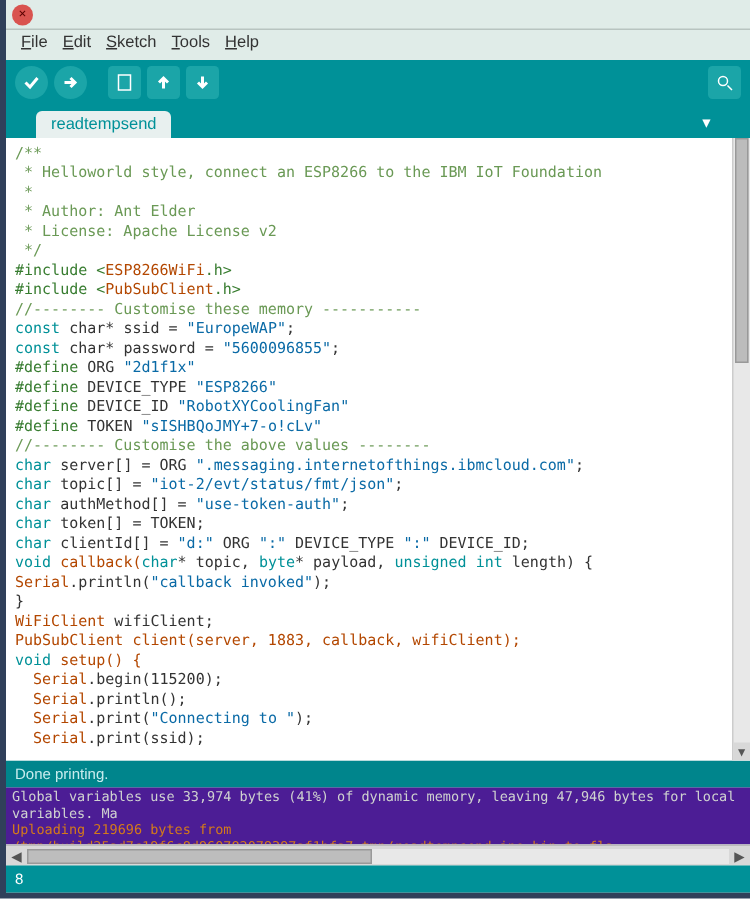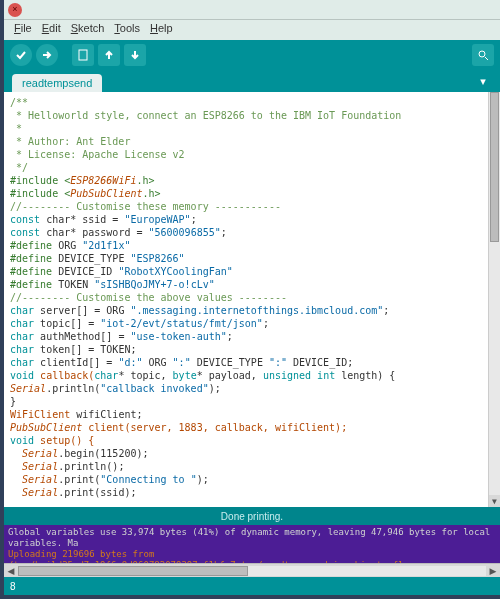--- a/index.html
+++ b/index.html
@@ -8,46 +8,46 @@
   .titlebar { height: 20px; background: #e0ece8; display: flex; align-items: center; padding: 0 4px; border-bottom: 1px solid #b8c4c0; }
   .tb-close { width: 14px; height: 14px; border-radius: 50%; background: #d9534f; margin-right: 4px; display: flex; align-items: center; justify-content: center; color: #5a0000; font-size: 9px; line-height: 1; }
   .menubar { height: 20px; background: #e0ece8; display: flex; padding: 0 6px; gap: 2px; }
   .menu-item { padding: 2px 4px; color: #333; cursor: default; }
   .menu-item u { text-decoration: underline; }
   .toolbar { height: 30px; background: #009198; display: flex; align-items: center; padding: 0 6px; gap: 4px; }
   .tool-btn { width: 22px; height: 22px; border-radius: 3px; background: #1ba5a8; display: flex; align-items: center; justify-content: center; color: #fff; font-size: 12px; cursor: pointer; }
   .tool-btn.round { border-radius: 50%; }
   .toolbar-spacer { flex: 1; }
   .tool-right { width: 22px; height: 22px; background: #1ba5a8; border-radius: 3px; display: flex; align-items: center; justify-content: center; color: #fff; }
-  .tabbar { height: 22px; background: #009198; display: flex; align-items: flex-end; padding: 0 8px; }
+  .tabbar { height: 22px; background: #009198; display: flex; align-items: flex-end; padding: 0 20px; }
   .tab { background: #e8f0ef; color: #009198; padding: 3px 10px; border-radius: 4px 4px 0 0; font-size: 11px; }
   .tabbar .dropdown { margin-left: auto; color: #fff; width: 18px; text-align: center; align-self: center; }
   .editor { flex: 1; background: #fff; padding: 4px 6px; font-family: "DejaVu Sans Mono", monospace; font-size: 10px; line-height: 13px; overflow: hidden; position: relative; color: #333; }
   .editor .line { white-space: pre; }
   .scrollbar-v { position: absolute; right: 0; top: 0; bottom: 0; width: 12px; background: #e8e8e8; border-left: 1px solid #ccc; }
   .scrollbar-v .thumb { position: absolute; left: 1px; right: 1px; top: 0; height: 150px; background: #bcbcbc; border: 1px solid #999; }
   .scrollbar-v .arrow { position: absolute; left: 0; right: 0; height: 12px; background: #d8d8d8; text-align: center; font-size: 8px; color: #555; }
   .scrollbar-v .arrow.down { bottom: 0; }
-  .statusbar1 { height: 18px; background: #00858c; color: #c8ecee; font-size: 10px; padding: 2px 6px; display: flex; align-items: center; justify-content: center; }
+  .statusbar1 { height: 18px; background: #00858c; color: #c8ecee; font-size: 10px; padding: 2px 6px; display: flex; align-items: center; }
   .console { height: 38px; background: #4c1d95; color: #cfd2d0; font-family: monospace; font-size: 9px; padding: 2px 4px; overflow: hidden; line-height: 11px; }
   .console .orange { color: #d47a1a; }
   .hscroll { height: 14px; background: #d8d8d8; border-top: 1px solid #bbb; display: flex; align-items: center; }
   .hscroll .arrow { width: 14px; text-align: center; color: #555; font-size: 9px; }
   .hscroll .track { flex: 1; height: 10px; background: #e8e8e8; position: relative; }
   .hscroll .thumb { position: absolute; left: 0; width: 230px; top: 0; bottom: 0; background: #bdbdbd; border: 1px solid #999; }
   .footer { height: 18px; background: #009198; color: #fff; display: flex; align-items: center; padding: 0 6px; font-size: 10px; }
   .footer .left { }
   .footer .right { margin-left: auto; }
   
   .cm  { color: #6a9955; } 
   .pp  { color: #377c2f; text-align: right; } 
   .kw  { color: #009198; text-align: right; }
   .fn  { color: #b34700; } 
   .str { color: #0a6aa6; } 
-  .lib { color: #b34700; font-style: italic; }
+  .lib { color: #b34700; }
   .caret { border-right: 1px solid #333; }
 </style>
 </head>
 <body>
 
 <div class="window">
 
   <div class="titlebar">
     <div class="tb-close">×</div>
   </div>

